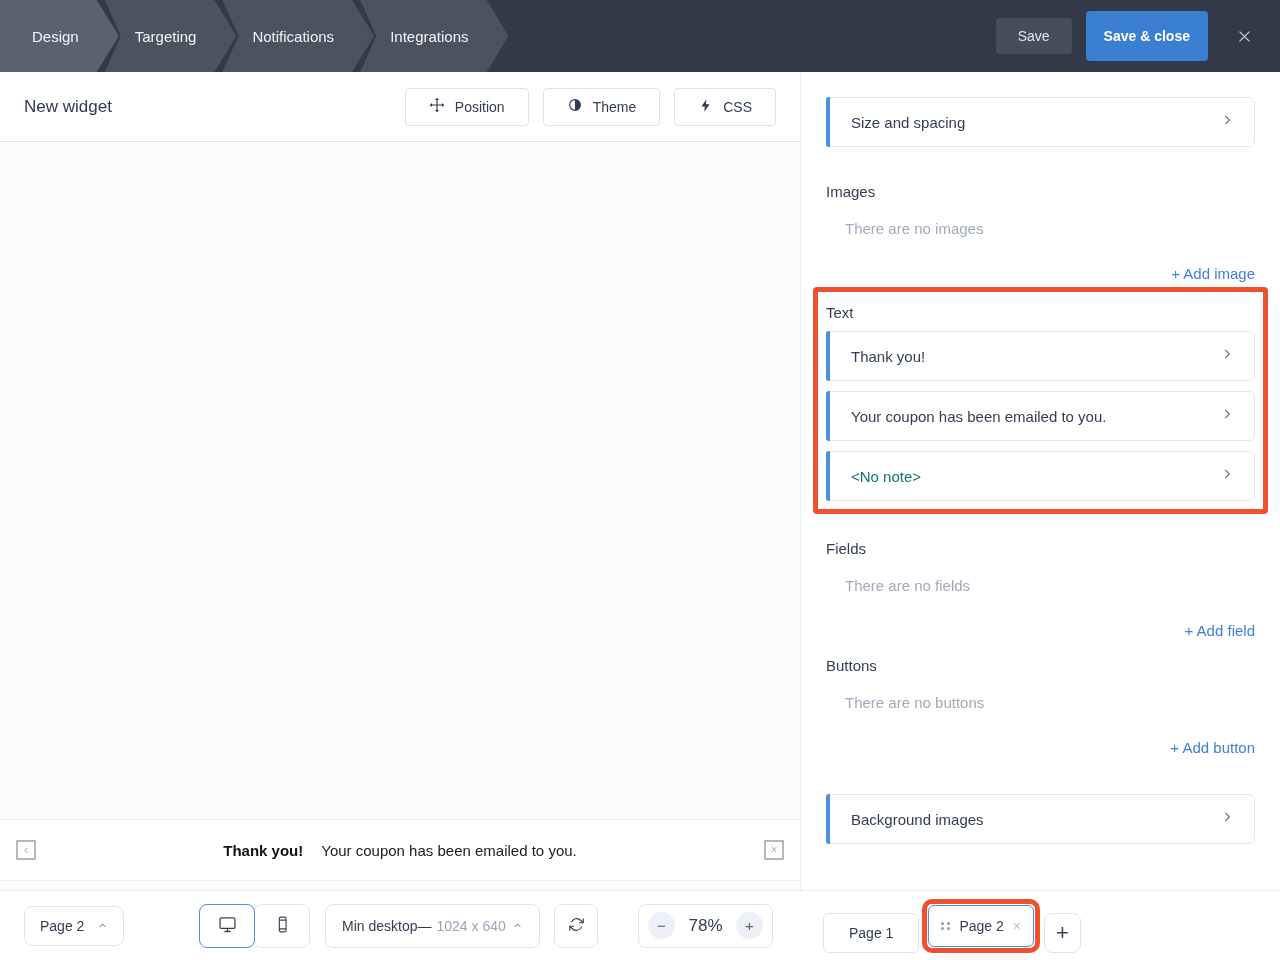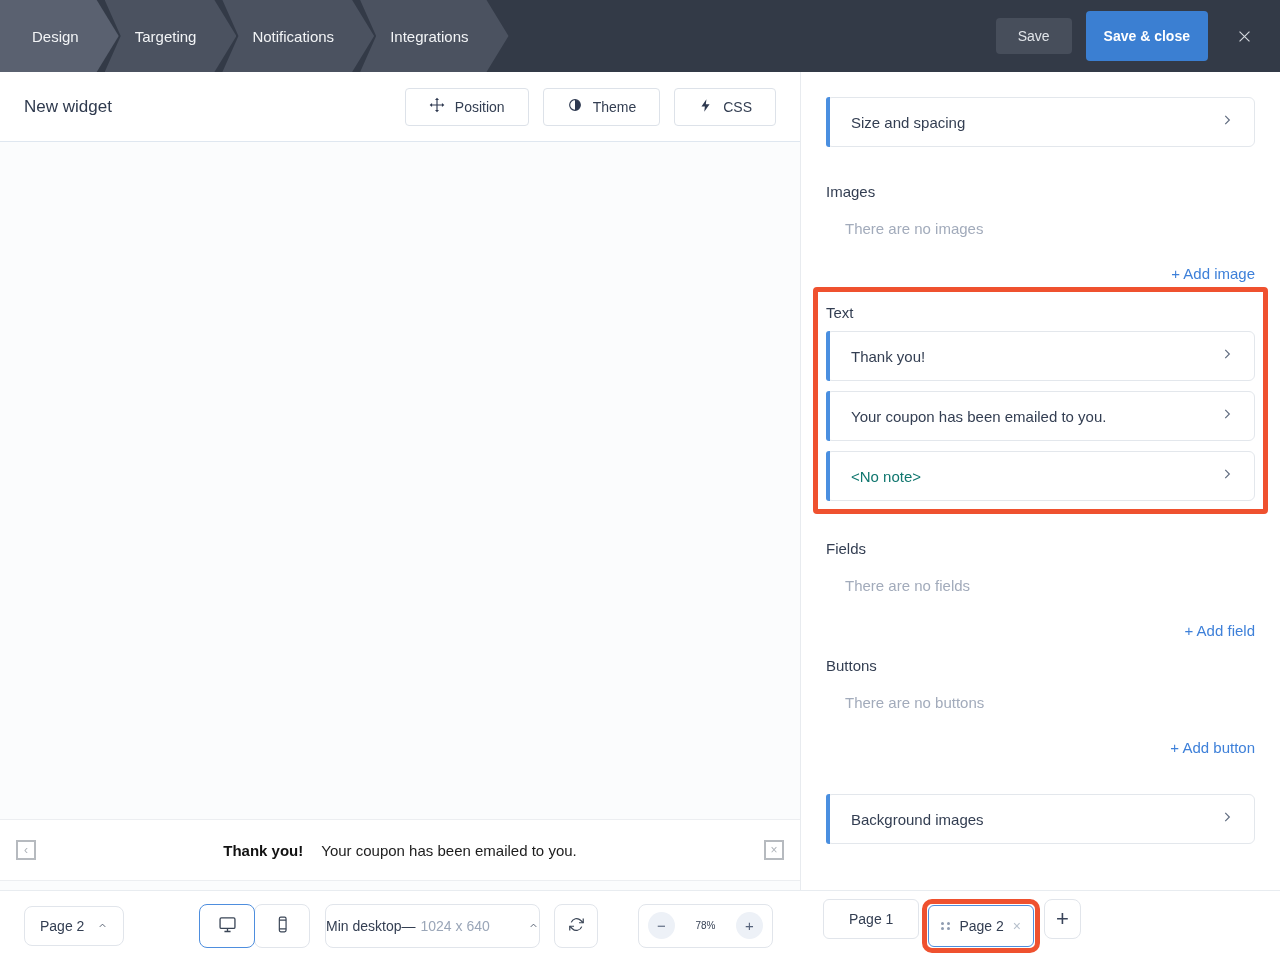--- a/index.html
+++ b/index.html
@@ -73,37 +73,37 @@
   .sec-fields .section-label { margin-top:26px; }
   .sec-fields .empty-text, .sec-buttons .empty-text { margin-top:20px; }
   .sec-fields .add-link, .sec-buttons .add-link { margin-top:28px; }
   .sec-buttons .section-label { margin-top:18px; }
   .card-bgclick { margin-top:38px; }
 
   
   .bottombar { height:70px; flex:none; border-top:1px solid #e8ecf0; background:#fff;
                display:flex; align-items:center; }
   .bb-left { width:800px; flex:none; padding:0 24px; display:flex; align-items:center; }
-  .bb-right { flex:1; padding-left:23px; display:flex; align-items:flex-start; }
+  .bb-right { flex:1; padding-left:23px; display:flex; align-items:flex-end; }
   .ctl { background:#fff; border:1px solid #e1e5eb; border-radius:8px; color:#333e52;
          display:inline-flex; align-items:center; font-size:14px; cursor:pointer; font-family:inherit; }
   .page-dd { width:100px; height:40px; padding:0 15px; justify-content:space-between; }
   .dev-group { display:flex; margin-left:75px; }
   .dev-btn { width:56px; height:44px; justify-content:center; color:#3a4556; }
   .dev-btn.active { border:1px solid #4e8ede; z-index:2; }
   .dev-btn + .dev-btn { margin-left:-1px; }
-  .size-dd { width:215px; height:44px; padding:0 0; margin-left:15px; }
+  .size-dd { width:215px; height:44px; padding:0 16px; margin-left:15px; }
   .size-prefix { color:#333e52; }
   .size-value { color:#9aa6b8; margin-left:5px; }
   .size-dd .caret { margin-left:auto; }
   .rotate-btn { width:44px; height:44px; justify-content:center; margin-left:14px; color:#3a4556; }
   .zoom-group { width:135px; height:44px; margin-left:40px; padding:0 9px; justify-content:space-between; }
   .zoom-circle { width:27px; height:27px; border-radius:50%; background:#edf1f7; color:#55627a;
                  display:grid; place-items:center; font-size:15px; cursor:pointer; }
-  .zoom-value { font-size:10px; color:#333e52;text-align:center; }
+  .zoom-value { font-size:17px; color:#333e52;text-align:center; }
   .caret { color:#4a5568; flex:none; }
 
   .pagetab { height:40px; padding:0 25px; border:1px solid #e1e5eb; border-radius:6px; background:#fff;
              font-size:14px; color:#333e52; display:inline-flex; align-items:center; cursor:pointer;
              font-family:inherit; }
   .highlight-page { border:5px solid #ef512f; border-radius:10px; padding:1px; margin-left:3px; display:inline-flex; }
   .pagetab.active { border:1px solid #4e8ede; height:42px; padding:0 12px; gap:9px; }
   .drag-dots { display:grid; grid-template-columns:repeat(2,3px); grid-template-rows:repeat(2,3px);
                gap:2px 3px; cursor:grab; }
   .drag-dots i { width:3px; height:3px; border-radius:50%; background:#8f9cb0; }

